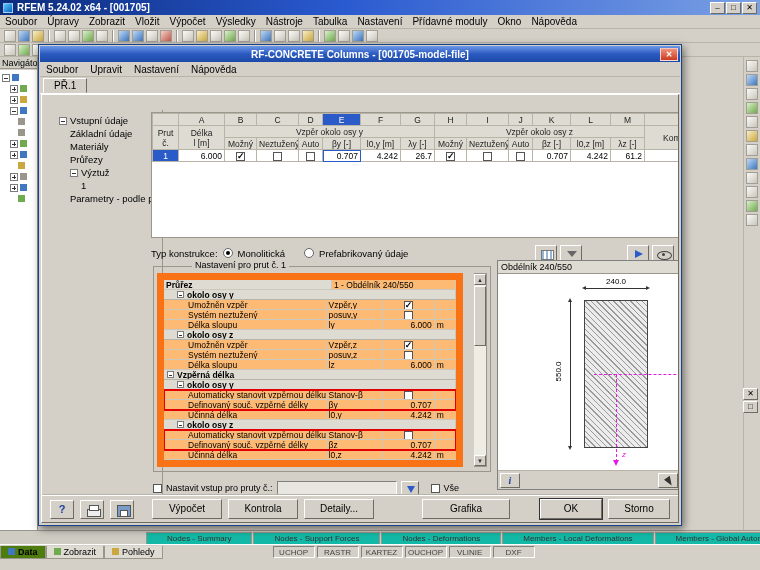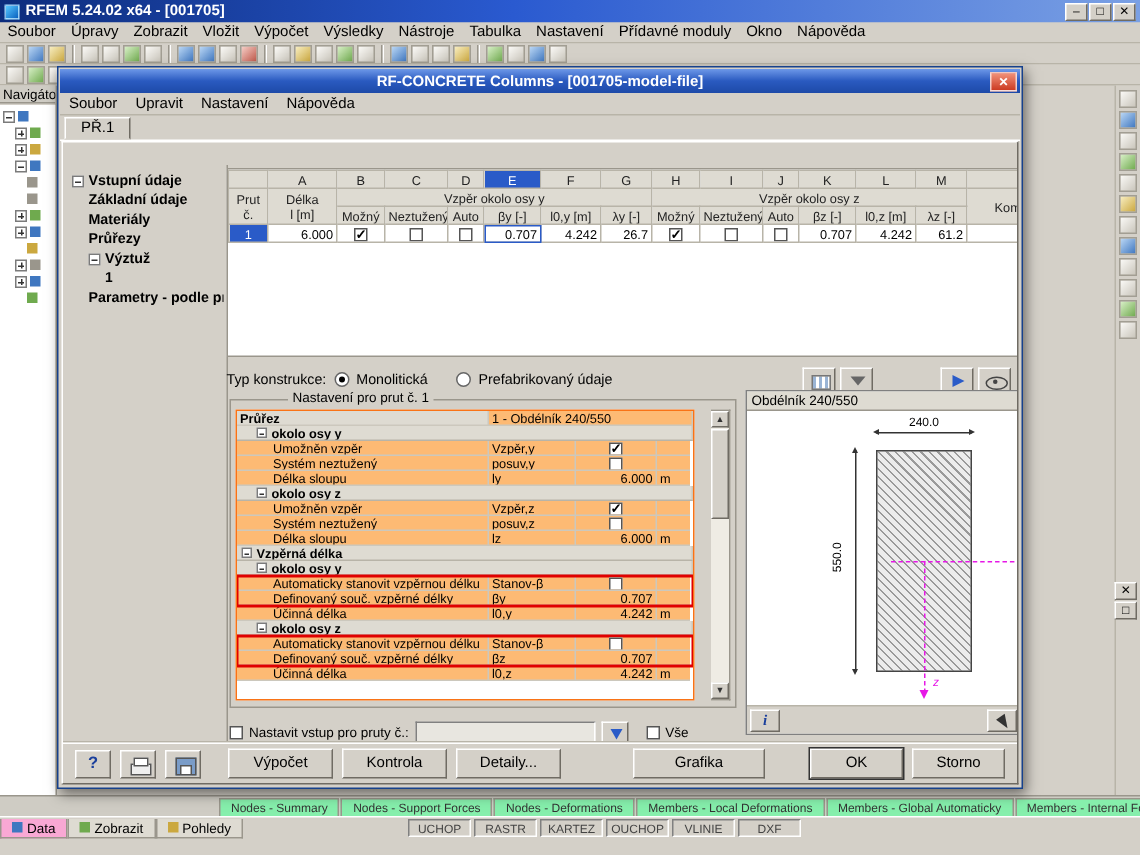--- a/index.html
+++ b/index.html
@@ -29,40 +29,40 @@
 .nav-cap{height:12px;background:#cfccc4;border-bottom:1px solid #9a968c;font-size:9px;padding:0 2px;line-height:12px;white-space:nowrap;}
 .mtree{padding:3px 2px;display:flex;flex-direction:column;gap:2px;background:#fff;position:absolute;top:13px;bottom:0;left:0;right:0;}
 .mrow{display:flex;align-items:center;gap:2px;height:9px;}
 .mrow.i1{padding-left:8px;} .mrow.i2{padding-left:16px;}
 .mi{width:7px;height:7px;flex:none;}
 .mi.blue{background:#3f77c0;} .mi.grn{background:#6faa4e;} .mi.yel{background:#cba83f;} .mi.gry{background:#9a968c;}
 .exp{width:8px;height:8px;border:1px solid #7b7b7b;background:#fff;position:relative;flex:none;}
 .exp::before{content:"";position:absolute;left:1px;right:1px;top:3px;border-top:1px solid #333;}
 .exp.plus::after{content:"";position:absolute;top:1px;bottom:1px;left:3px;border-left:1px solid #333;}
 .tabletabs{position:absolute;left:0;right:0;top:530px;height:14px;background:#cfccc4;border-top:1px solid #9a968c;display:flex;align-items:flex-end;padding-left:146px;gap:1px;font-size:8px;overflow:hidden;}
-.ttab{padding:1px 7px;background:#86efac;border:1px solid #9a968c;border-bottom:none;white-space:nowrap;color:#333;}
+.ttab{padding:1px 20px;background:#14b8a6;border:1px solid #9a968c;border-bottom:none;white-space:nowrap;color:#333;}
 .statusrow{position:absolute;left:0;right:0;top:544px;height:15px;background:#d4d0c8;display:flex;align-items:center;border-top:1px solid #fff;}
 .ptab{display:flex;align-items:center;gap:3px;font-size:9px;padding:1px 7px;border:1px solid #9a968c;border-top:none;background:#dedbd2;height:13px;}
-.ptab.active{background:#f9a8d4;font-weight:normal;}
+.ptab.active{background:#4d7c0f;font-weight:bold;}
 .ptab .dot{width:7px;height:7px;background:#3f77c0;flex:none;}
 .statusboxes{margin-left:110px;display:flex;gap:2px;}
 .sbox{width:42px;height:12px;border:1px solid;border-color:#808080 #fff #fff #808080;font-size:8px;text-align:center;line-height:11px;color:#444;background:#d4d0c8;}
 
 
 .dialog{position:absolute;left:38px;top:44px;width:644px;height:482px;background:#d4d0c8;border:1px solid #16418c;box-shadow:2px 3px 8px rgba(0,0,0,.5);}
 .dlg-titlebar{position:absolute;left:1px;top:1px;right:1px;height:16px;background:linear-gradient(180deg,#6d98e8,#2a5ac0 50%,#1d4aa8);display:flex;align-items:center;justify-content:center;color:#fff;font-weight:bold;font-size:10px;}
 .dlg-close{position:absolute;right:2px;top:2px;width:18px;height:13px;background:linear-gradient(180deg,#f09078,#cc3b22);border:1px solid rgba(255,255,255,.7);color:#fff;font-size:8px;line-height:11px;text-align:center;}
 .dlg-close::before{content:"✕";}
 .dlg-menubar{position:absolute;left:1px;top:17px;right:1px;height:15px;background:#d4d0c8;display:flex;align-items:center;font-size:10px;border-bottom:1px solid #b8b4a8;}
 .dlg-menubar span{padding:0 6px;}
 .dlg-tabstrip{position:absolute;left:1px;top:32px;right:1px;height:17px;display:flex;align-items:flex-end;padding-left:3px;border-bottom:1px solid #fff;}
 .dtab{height:15px;padding:0 10px;background:#d4d0c8;border:1px solid;border-color:#fff #6f6b63 #d4d0c8 #fff;font-size:10px;line-height:14px;}
 .dlg-main{position:absolute;left:2px;top:49px;right:2px;bottom:2px;border:1px solid;border-color:#fff #6f6b63 #6f6b63 #fff;background:#d4d0c8;}
 .sec-title{height:15px;border-bottom:1px solid #b8b4a8;font-size:10px;padding:1px 5px;background:#d4d0c8;}
-.dlg-nav{position:absolute;left:4px;top:15px;width:106px;bottom:27px;border-right:1px solid #9a968c;font-size:9.5px;padding:4px 2px;overflow:hidden;font-weight:bold;}
+.dlg-nav{position:absolute;left:15px;top:15px;width:106px;bottom:27px;border-right:1px solid #9a968c;font-size:9.5px;padding:4px 2px;overflow:hidden;}
 .tnode{display:flex;align-items:center;gap:3px;height:13px;white-space:nowrap;}
 .tnode .lbl{overflow:hidden;}
 .ind1{padding-left:11px;} .ind2{padding-left:22px;}
 .dlg-content{position:absolute;left:107px;top:15px;right:0;bottom:27px;overflow:hidden;}
 
 
 .table-wrap{position:absolute;left:2px;top:2px;width:570px;height:126px;background:#fff;border:1px solid #9a968c;overflow:hidden;}
 table.grid{border-collapse:collapse;table-layout:fixed;width:566px;font-size:8.5px;}
 .grid td{border:1px solid #b8b4a8;height:12px;padding:0 2px;background:#fff;overflow:hidden;white-space:nowrap;}
 .grid td.h{background:#dedbd2;text-align:center;color:#222;}
@@ -83,21 +83,21 @@
 .tib{width:22px;height:17px;background:#d4d0c8;border:1px solid;border-color:#fff #6f6b63 #6f6b63 #fff;position:relative;flex:none;}
 .i-grid::before{content:"";position:absolute;left:5px;top:4px;width:11px;height:8px;border:1px solid #777;background:repeating-linear-gradient(90deg,#9ab4d4 0 2px,#fff 2px 4px);}
 .i-filter::before{content:"";position:absolute;left:6px;top:5px;border-top:6px solid #666;border-left:5px solid transparent;border-right:5px solid transparent;}
 .i-export::before{content:"";position:absolute;left:7px;top:4px;border-left:8px solid #2a5bc8;border-top:4px solid transparent;border-bottom:4px solid transparent;}
 .i-eye::before{content:"";position:absolute;left:4px;top:5px;width:13px;height:7px;border:1px solid #444;border-radius:50%;}
 .i-eye::after{content:"";position:absolute;left:9px;top:7px;width:3px;height:3px;border-radius:50%;background:#444;}
 
 
 .groupbox{position:absolute;left:4px;top:156px;width:338px;height:206px;border:1px solid #9a968c;}
 .gb-title{position:absolute;top:-7px;left:6px;background:#d4d0c8;padding:0 3px;font-size:9px;margin-left:32px;}
-.pgrid{position:absolute;left:3px;top:6px;width:306px;bottom:4px;border:1px solid #f97316;background:#fff;font-size:8.5px;overflow:hidden;}
+.pgrid{position:absolute;left:3px;top:6px;width:306px;bottom:4px;border:7px solid #f97316;background:#fff;font-size:8.5px;overflow:hidden;}
 .prow{display:flex;height:10px;line-height:10px;}
 .pc{border-right:1px solid #ccc8bd;border-bottom:1px solid #ccc8bd;overflow:hidden;white-space:nowrap;padding:0 2px;background:#fdba74;}
 .pl{width:168px;} .ps{width:58px;} .pv{width:54px;text-align:right;} .pu{width:22px;border-right:none;}
 .pv.center{text-align:center;}
 .prow.pg .pfull{width:100%;background:#dedbd2;font-weight:bold;border-bottom:1px solid #b8b4a8;display:flex;align-items:center;gap:3px;}
 .pg.lvl0 .pfull{padding-left:3px;} .pg.lvl1 .pfull{padding-left:13px;font-weight:bold;}
 .pl.ind{padding-left:24px;}
 .pgrid .exp{width:7px;height:7px;}
 .redbox{outline:2px solid #e00000;outline-offset:-1px;position:relative;z-index:3;}
 .pscroll{position:absolute;right:3px;top:6px;width:13px;bottom:4px;background:#efece4;border:1px solid #9a968c;border-left:none;}

